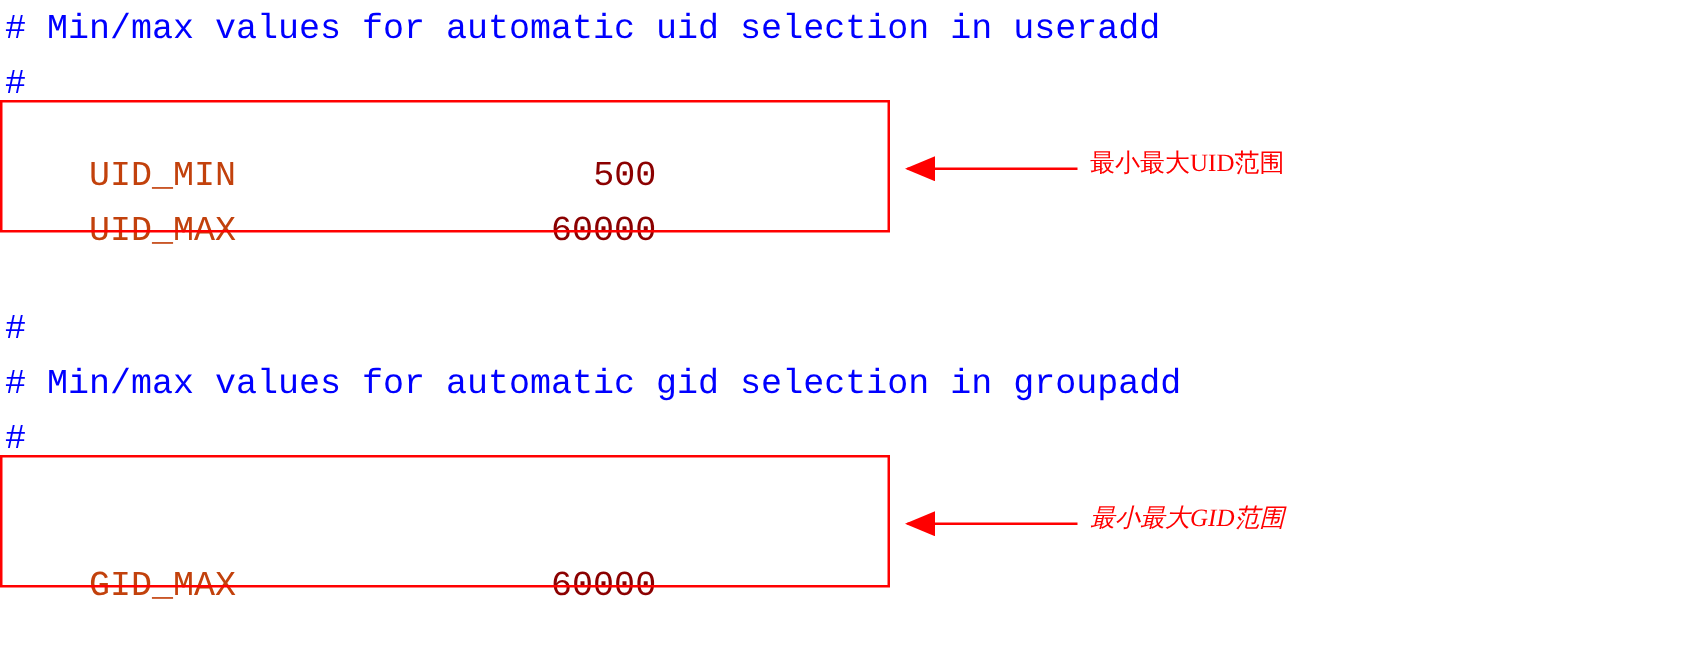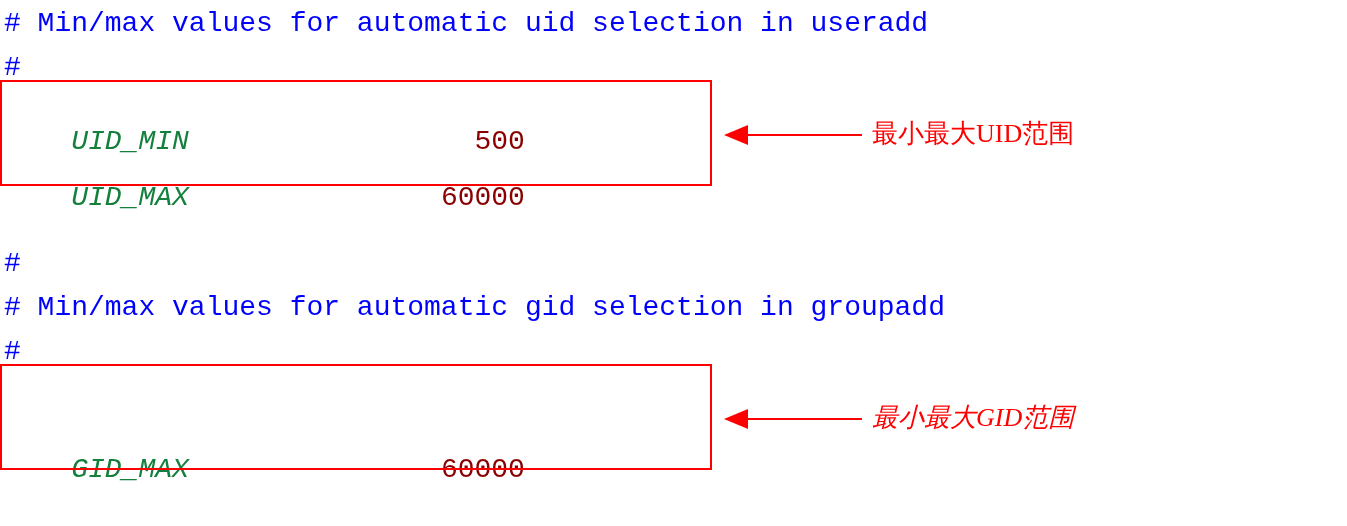--- a/index.html
+++ b/index.html
@@ -18,54 +18,54 @@
     font-size: 28px;
     line-height: 1;
   }
   .line {
     position: absolute;
     left: 4px;
     white-space: pre;
   }
   .comment { color: #0000ff; }
   .hash    { color: #0000ff; }
-  .key     { color: #15803d; font-style: italic; } 
+  .key     { color: #c2410c; } 
   .num     { color: #8b0000; text-align: center; } 
   .box {
     position: absolute;
     border: 2px solid #ff0000;
     box-sizing: border-box;
     background: transparent;
   }
   .annot {
     position: absolute;
     color: #ff0000;
     font-family: "SimSun", "Songti SC", serif;
-    font-size: 26px;
+    font-size: 20px;
   }
   .arrow {
     position: absolute;
     overflow: visible;
     pointer-events: none;
   }
 </style>
 </head>
 <body>
 
 <div class="stage">
 
   <div class="line comment" style="top:10px;"># Min/max values for automatic uid selection in useradd</div>
 
   <div class="line hash" style="top:54px;">#</div>
 
   <div class="line" style="top:100px;">
     <span class="key">UID_MIN</span><span>                 </span><span class="num">500</span>
   </div>
 
-  <div class="line" style="top:156px;">
+  <div class="line" style="top:144px;">
     <span class="key">UID_MAX</span><span>               </span><span class="num">60000</span>
   </div>
 
   <div class="line hash" style="top:250px;">#</div>
 
   <div class="line comment" style="top:294px;"># Min/max values for automatic gid selection in groupadd</div>
 
   <div class="line hash" style="top:338px;">#</div>
 
 

